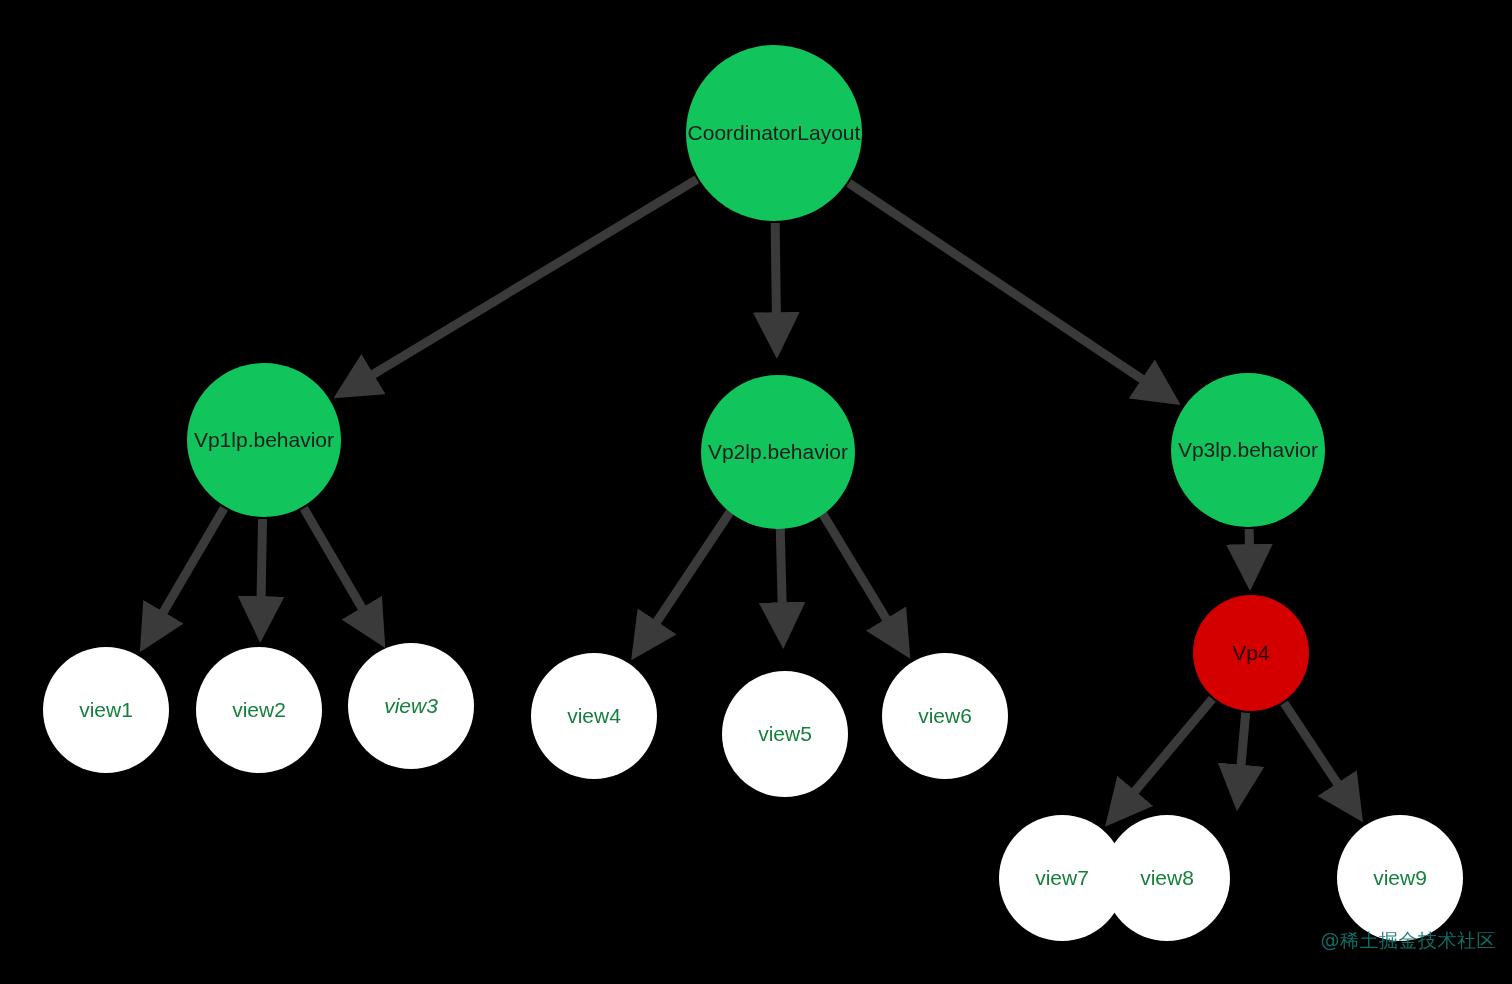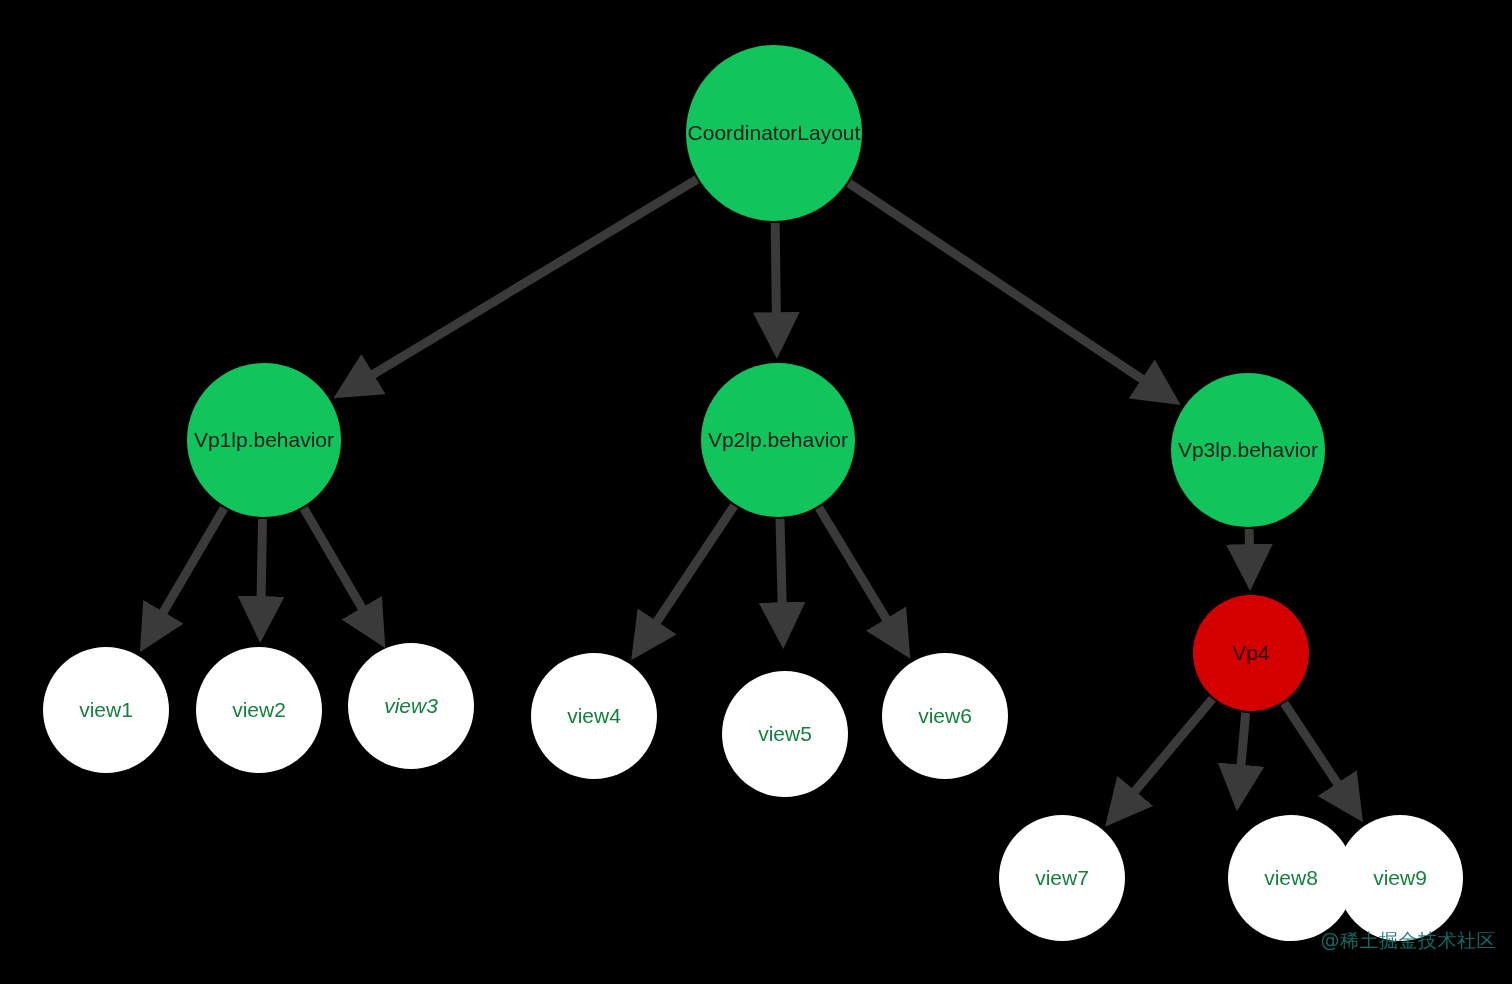--- a/index.html
+++ b/index.html
@@ -104,21 +104,21 @@
 
   <div id="node-layer">
       <div class="node green" style="left: 686px; top: 45px; width: 176px; height: 176px;">
         <span class="node-label">Coordinator</span>
         <span class="node-label">Layout</span>
       </div>
       <div class="node green" style="left: 187px; top: 363px; width: 154px; height: 154px;">
         <span class="node-label">Vp1</span>
         <span class="node-label">lp.behavior</span>
       </div>
-      <div class="node green" style="left: 701px; top: 363px; width: 154px; height: 154px;">
+      <div class="node green" style="left: 701px; top: 375px; width: 154px; height: 154px;">
         <span class="node-label">Vp2</span>
         <span class="node-label">lp.behavior</span>
       </div>
       <div class="node green" style="left: 1171px; top: 373px; width: 154px; height: 154px;">
         <span class="node-label">Vp3</span>
         <span class="node-label">lp.behavior</span>
       </div>
       <div class="node red" style="left: 1193px; top: 595px; width: 116px; height: 116px;">
         <span class="node-label">Vp4</span>
       </div>
@@ -136,21 +136,21 @@
       </div>
       <div class="node white" style="left: 722px; top: 671px; width: 126px; height: 126px;">
         <span class="node-label">view5</span>
       </div>
       <div class="node white" style="left: 882px; top: 653px; width: 126px; height: 126px;">
         <span class="node-label">view6</span>
       </div>
       <div class="node white" style="left: 999px; top: 815px; width: 126px; height: 126px;">
         <span class="node-label">view7</span>
       </div>
-      <div class="node white" style="left: 1228px; top: 815px; width: 126px; height: 126px;">
+      <div class="node white" style="left: 1104px; top: 815px; width: 126px; height: 126px;">
         <span class="node-label">view8</span>
       </div>
       <div class="node white" style="left: 1337px; top: 815px; width: 126px; height: 126px;">
         <span class="node-label">view9</span>
       </div>
     </div>
 
   <div id="watermark">@稀土掘金技术社区</div>
 
 </div>

